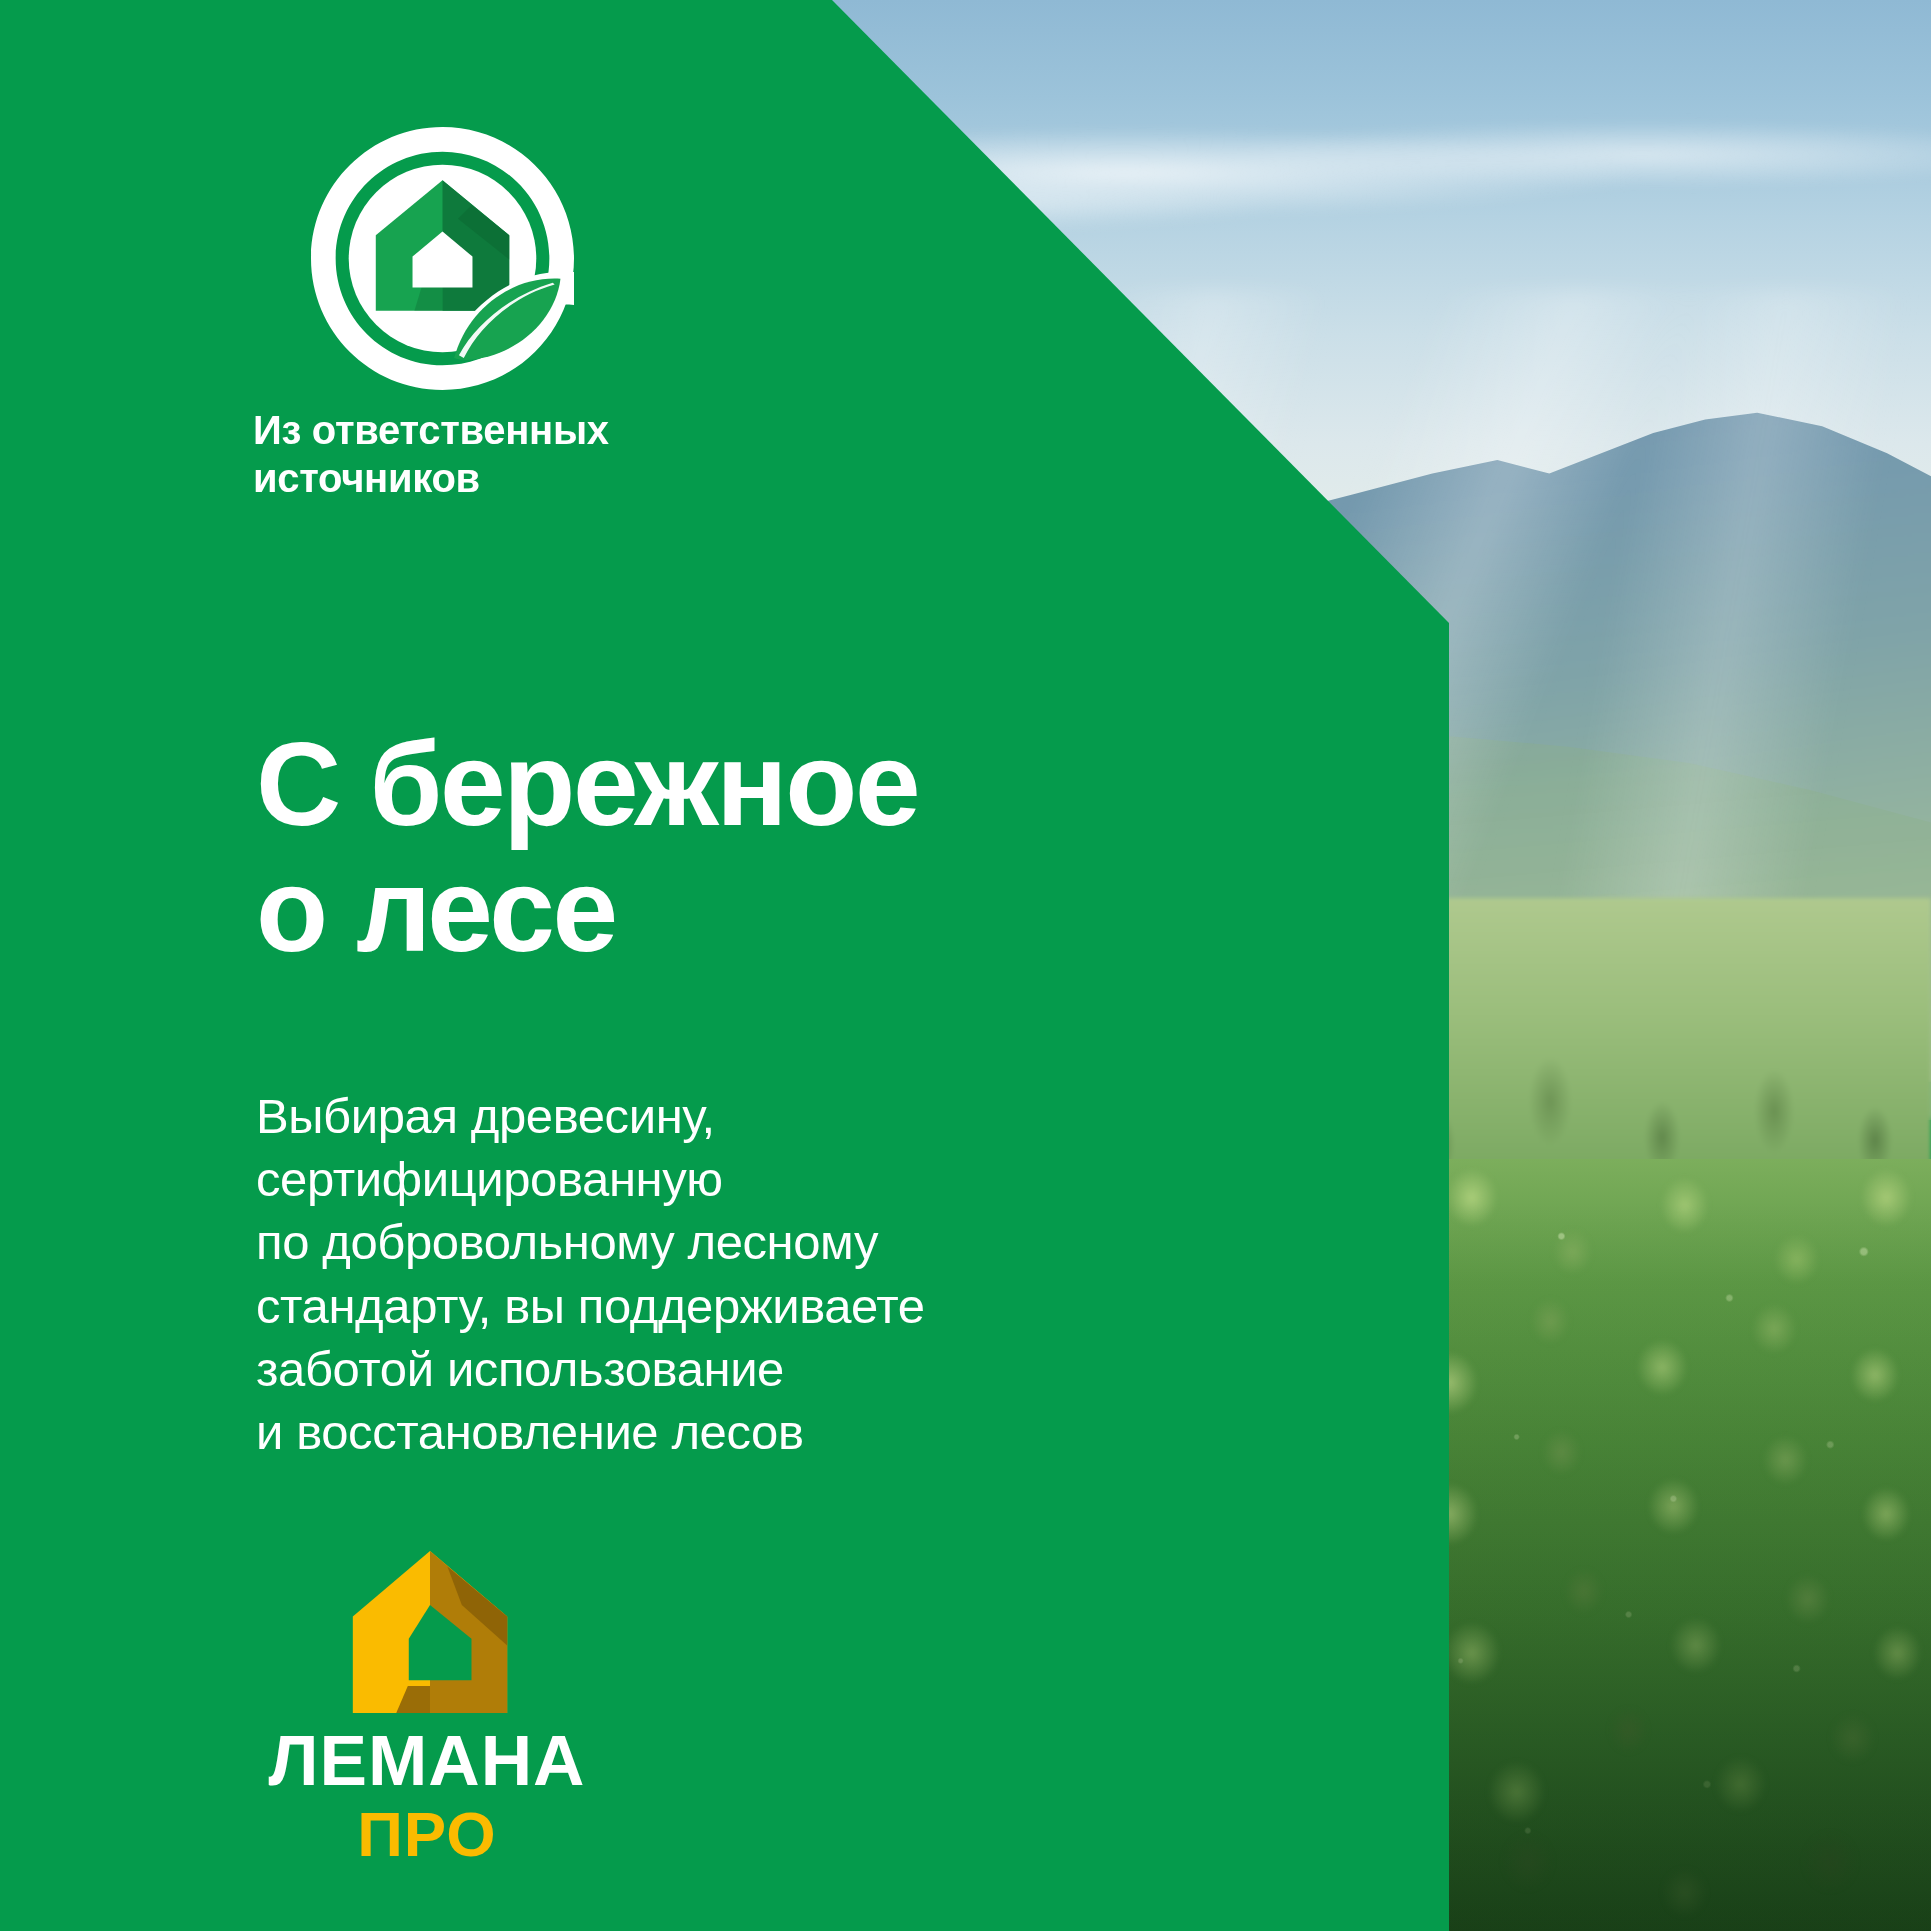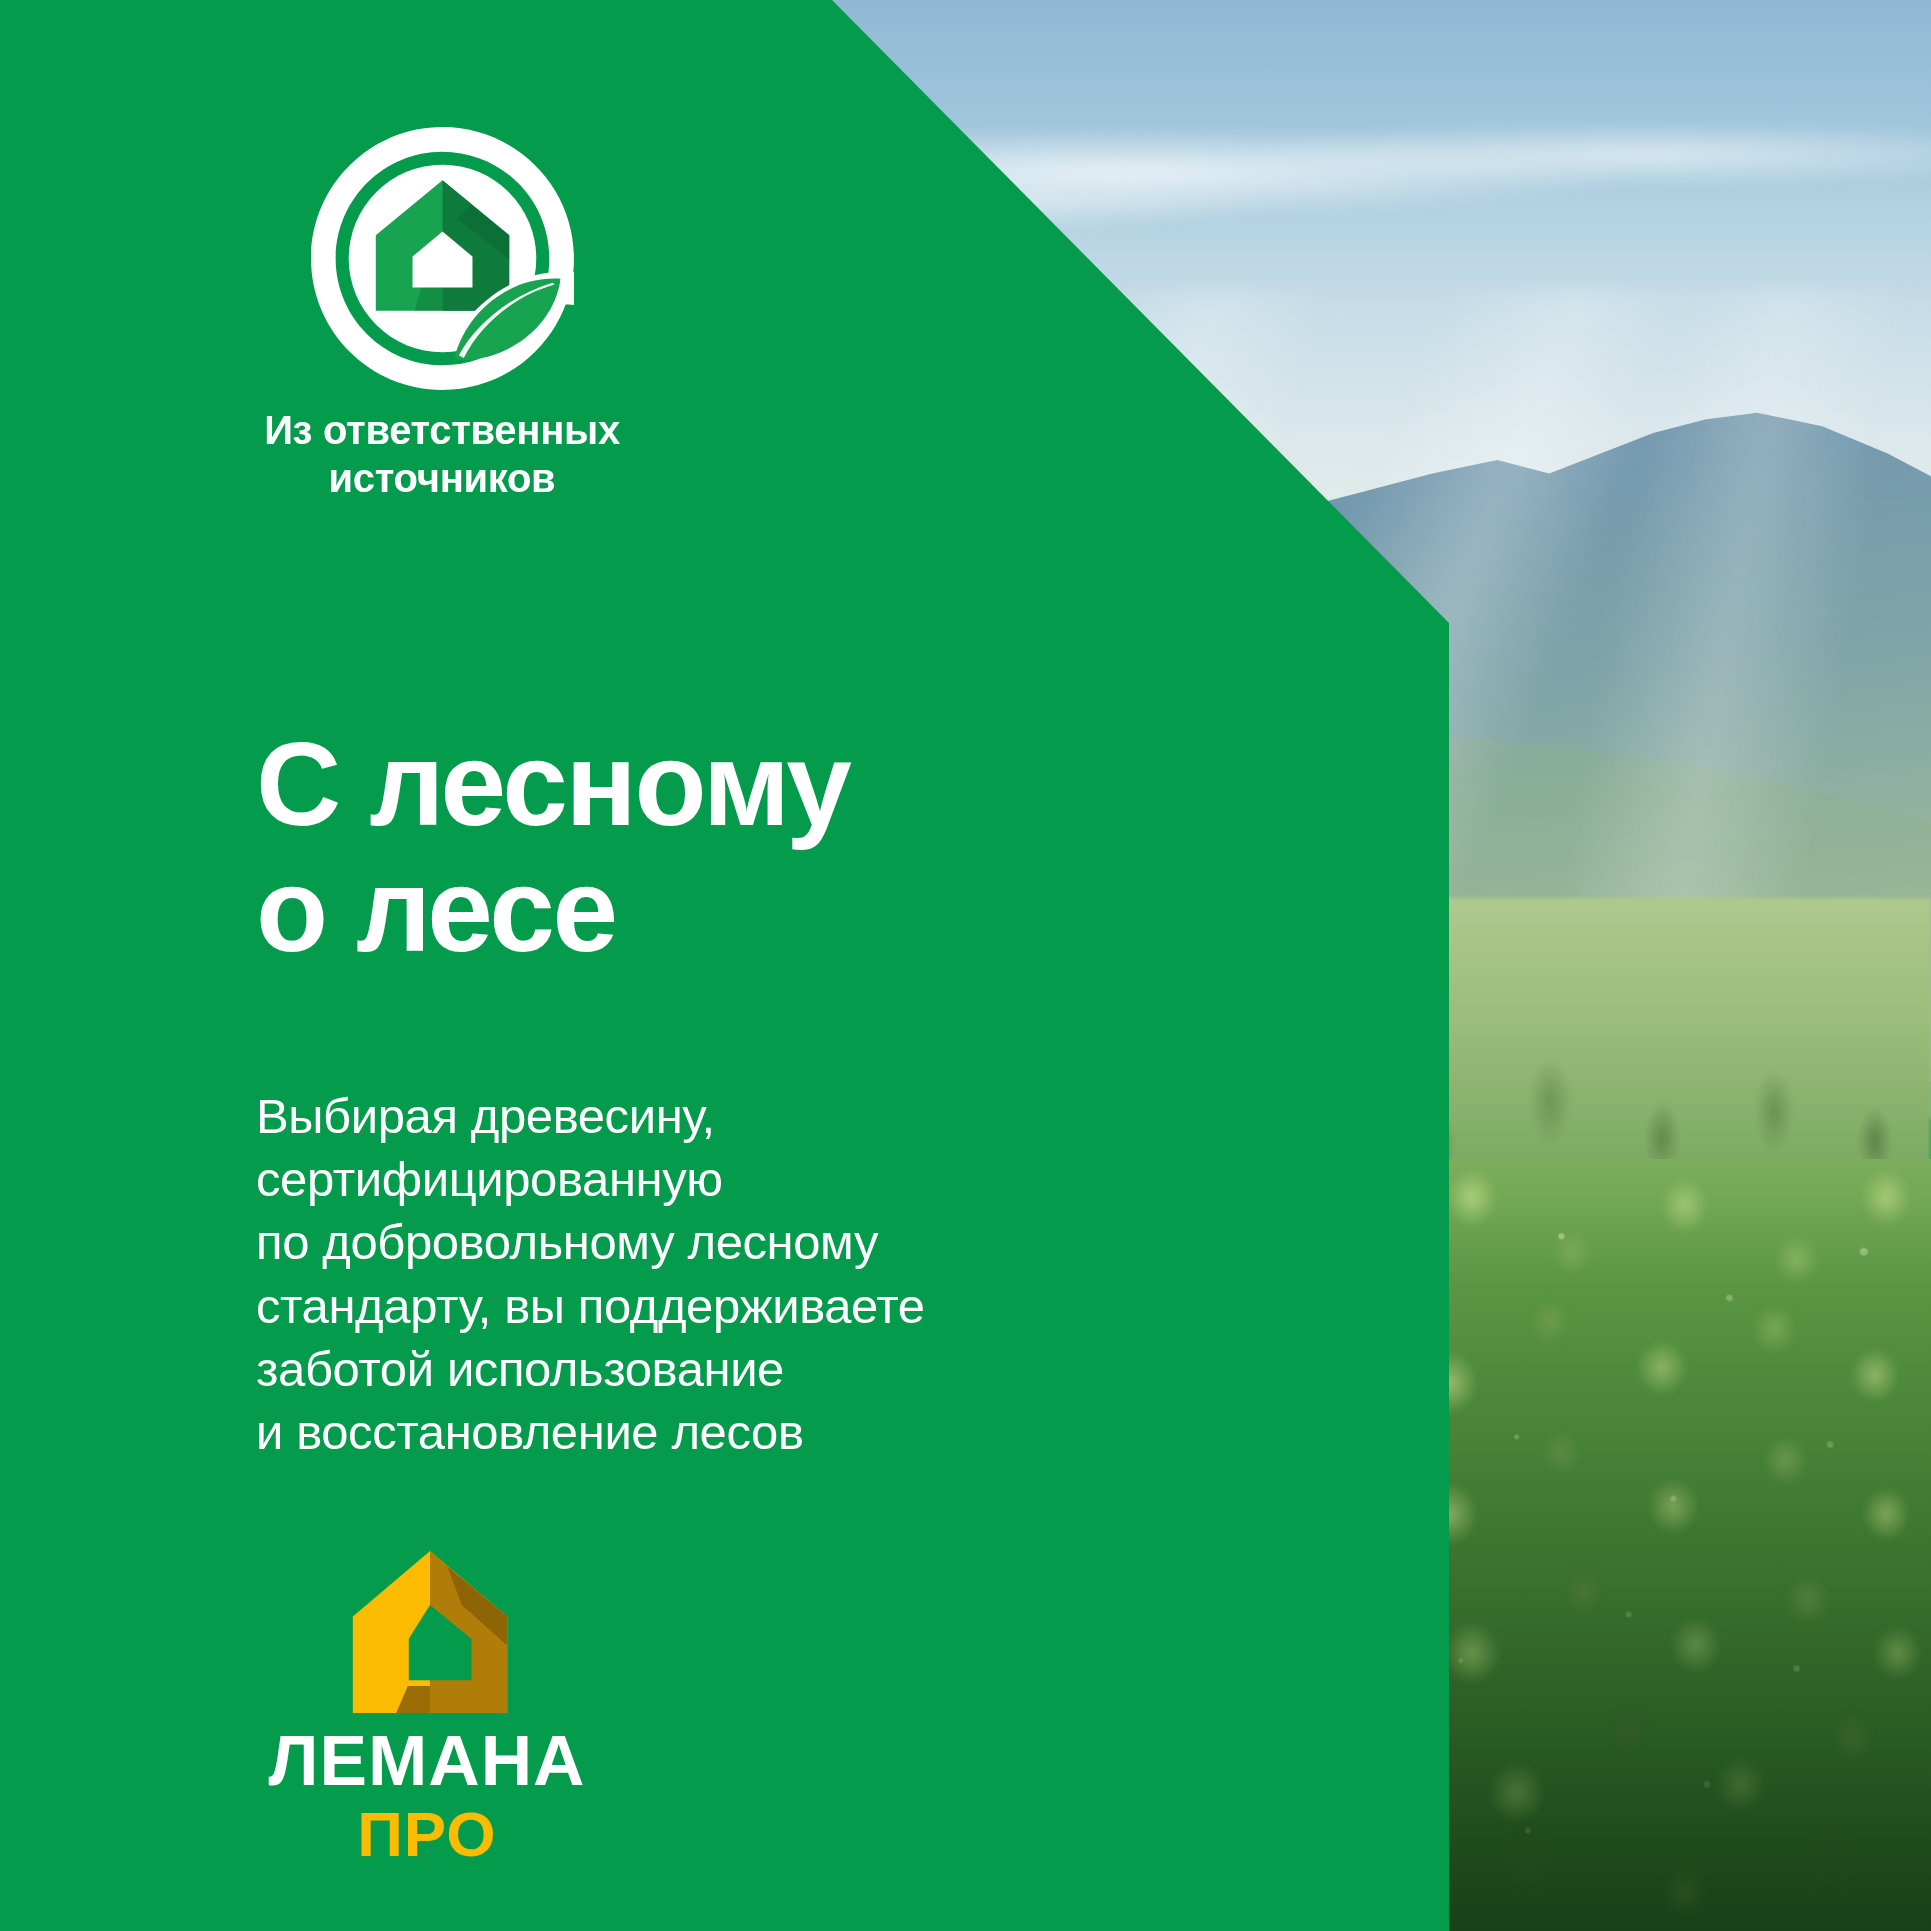--- a/index.html
+++ b/index.html
@@ -249,21 +249,21 @@
     width: 378px;
   }
   .badge-mark {
     width: 263px;
     height: 263px;
     margin: 0 auto;
     display:block;
   }
   .badge-text {
     margin-top: 17.4px;
-    text-align:center;
+    text-align:left;
     color:#ffffff;
     font-size: 40px;
     font-weight: 700;
     line-height: 1.18;
     letter-spacing: -0.3px;
   }
 
   
   .headline {
     position:absolute;
@@ -352,21 +352,21 @@
         <path fill="#FFFFFF" d="M161 200 C188 166 228 148 262 150 L272 150 L272 184 C232 180 196 200 176 236 L152 236 Z"></path>
 
         <path fill="#17A350" d="M258 157c-49-3-96 30-110 82 0 0 4 2 12 2 50-2 93-40 98-84z"></path>
 
         <path fill="#FFFFFF" d="M252 163c-43 12-78 43-94 76l-5-3c18-33 54-62 97-75z" opacity=".95"></path>
       </svg>
       <div class="badge-text">Из ответственных
 источников</div>
     </div>
 
-    <h1 class="headline">С лесному
+    <h1 class="headline">С бережное
 о лесе</h1>
 
     <p class="body-copy">Выбирая древесину,
 сертифицированную
 по добровольному лесному
 стандарту, вы поддерживаете
 заботой использование
 и восстановление лесов</p>
 
     <div class="brand">

